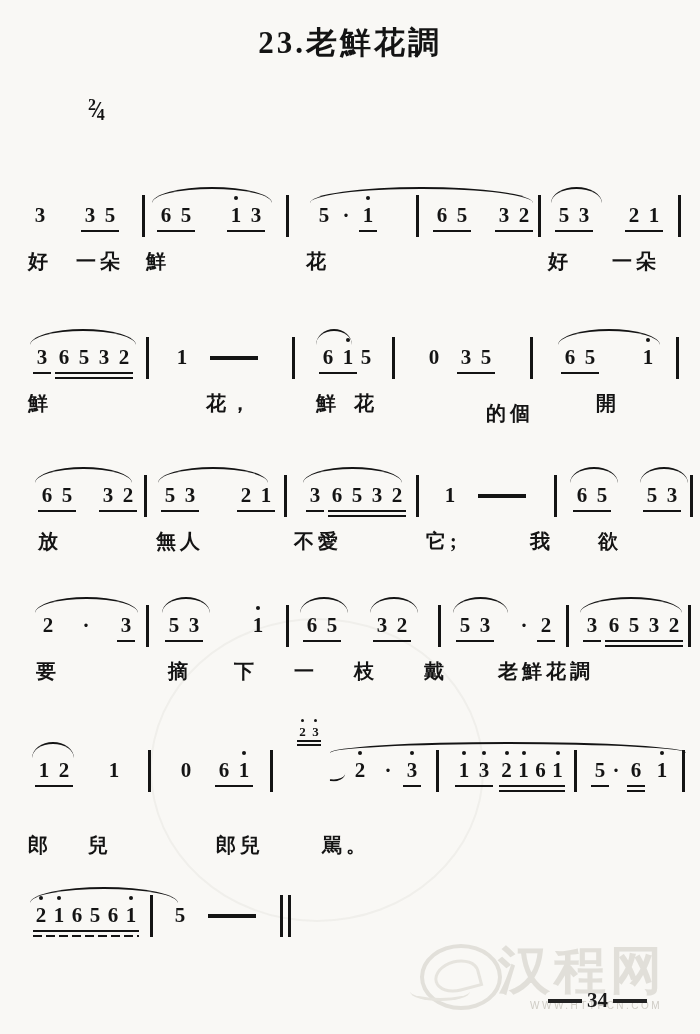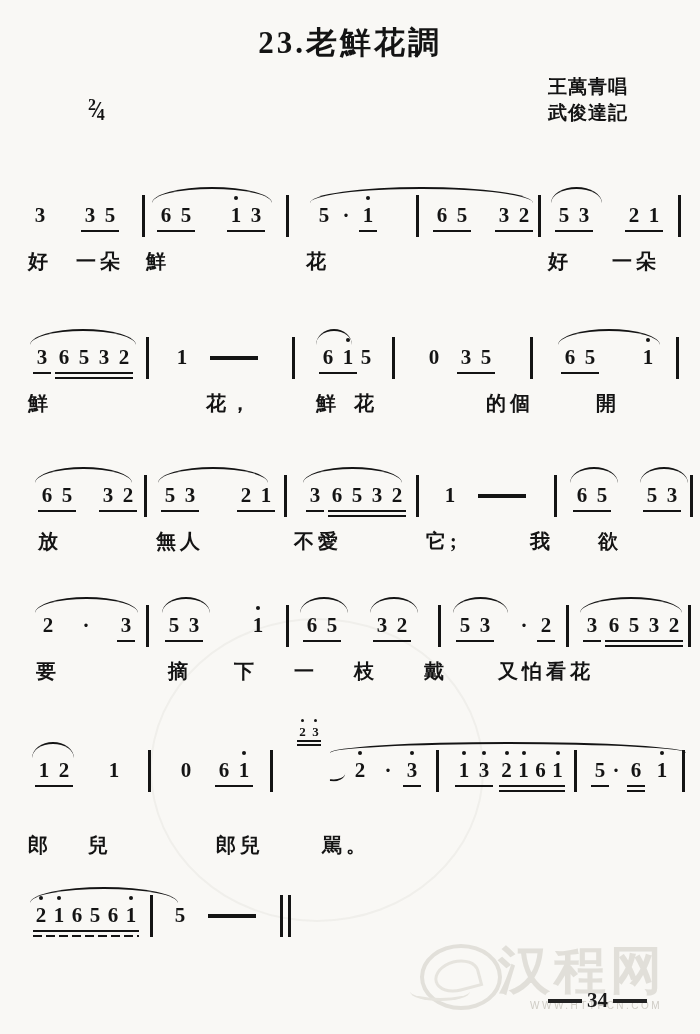--- a/index.html
+++ b/index.html
@@ -65,24 +65,20 @@
 
 <div class="sheet">
 
   <div class="ghost-circle"></div>
 
   <div class="title">23.老鮮花調</div>
 
   <div class="ts"><span class="ts-n">2</span><span class="ts-slash">/</span><span class="ts-d">4</span></div>
 
 
-  <div class="credits">
-    <div>王萬青唱</div>
-    <div>武俊達記</div>
-  </div>
 
   <div id="score">
       <div class="slur" style="left: 152px; top: 187px; width: 120px;"></div>
       <div class="slur" style="left: 310px; top: 187px; width: 223px;"></div>
       <div class="slur" style="left: 551px; top: 187px; width: 51px;"></div>
       <div class="grp" style="left: 30px; top: 203px;">
         <span class="ch" style="width: 20px;">3</span>
       </div>
       <div class="grp" style="left: 80px; top: 203px;">
         <span class="ch" style="width: 20px;">3</span>
@@ -185,21 +181,21 @@
         <div class="ul1"></div>
       </div>
       <div class="grp" style="left: 638px; top: 345px;">
         <span class="ch" style="width: 20px;">1<div class="odot"></div></span>
       </div>
       <div class="bar" style="left: 676px; top: 337px;"></div>
       <div class="lyric" style="left: 28px; top: 390px;">鮮</div>
       <div class="lyric" style="left: 206px; top: 390px;">花，</div>
       <div class="lyric" style="left: 316px; top: 390px;">鮮</div>
       <div class="lyric" style="left: 354px; top: 390px;">花</div>
-      <div class="lyric" style="left: 486px; top: 390px;">的個</div>
+      <div class="lyric" style="left: 486px; top: 400px;">的個</div>
       <div class="lyric" style="left: 596px; top: 390px;">開</div>
       <div class="slur" style="left: 35px; top: 467px; width: 97px;"></div>
       <div class="slur" style="left: 158px; top: 467px; width: 110px;"></div>
       <div class="slur" style="left: 303px; top: 467px; width: 99px;"></div>
       <div class="slur" style="left: 570px; top: 467px; width: 48px;"></div>
       <div class="slur" style="left: 640px; top: 467px; width: 48px;"></div>
       <div class="grp" style="left: 37px; top: 483px;">
         <span class="ch" style="width: 20px;">6</span>
         <span class="ch" style="width: 20px;">5</span>
         <div class="ul1"></div>
@@ -318,21 +314,21 @@
         <div class="ul1"></div>
         <div class="ul2"></div>
       </div>
       <div class="bar" style="left: 688px; top: 605px;"></div>
       <div class="lyric" style="left: 36px; top: 658px;">要</div>
       <div class="lyric" style="left: 168px; top: 658px;">摘</div>
       <div class="lyric" style="left: 234px; top: 658px;">下</div>
       <div class="lyric" style="left: 294px; top: 658px;">一</div>
       <div class="lyric" style="left: 354px; top: 658px;">枝</div>
       <div class="lyric" style="left: 424px; top: 658px;">戴</div>
-      <div class="lyric" style="left: 498px; top: 658px;">又怕看花</div>
+      <div class="lyric" style="left: 498px; top: 658px;">老鮮花調</div>
       <div class="slur" style="left: 32px; top: 742px; width: 42px;"></div>
       <div class="grp" style="left: 34px; top: 758px;">
         <span class="ch" style="width: 20px;">1</span>
         <span class="ch" style="width: 20px;">2</span>
         <div class="ul1"></div>
       </div>
       <div class="grp" style="left: 104px; top: 758px;">
         <span class="ch" style="width: 20px;">1</span>
       </div>
       <div class="bar" style="left: 148px; top: 750px;"></div>

